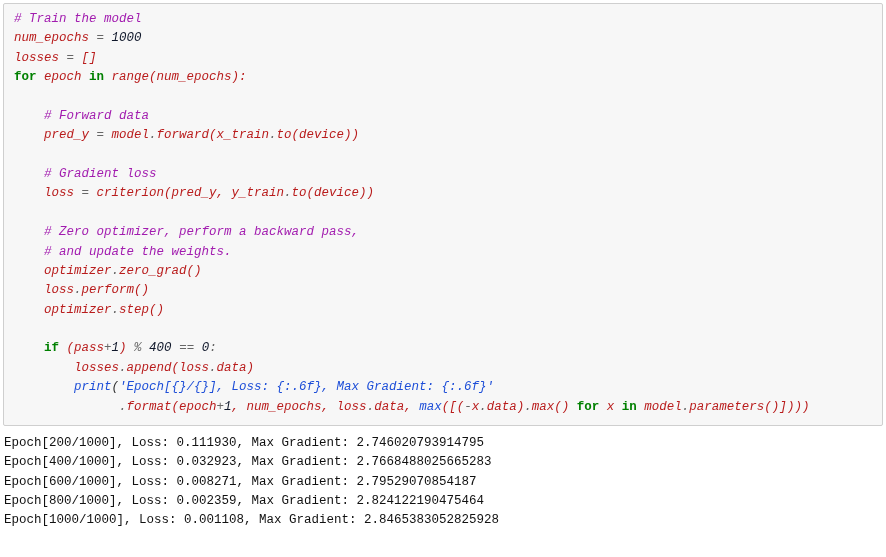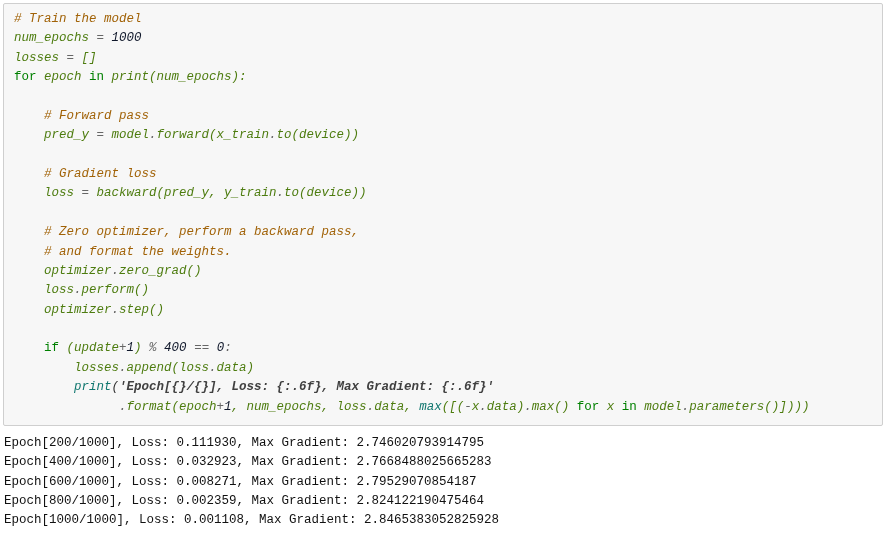--- a/index.html
+++ b/index.html
@@ -22,49 +22,49 @@
     overflow-x: auto;
     font-style: italic;
   }
   .output-cell {
     padding: 2px 4px 4px 4px;
     white-space: pre;
     font-family: Consolas, Monaco, 'Courier New', monospace;
     color: #111;
     font-size: 12.5px;
   }
-  .c-comment { color: #a16207; font-style: italic; }
-  .c-keyword { color: #008000; font-weight: normal; font-style: normal;}
+  .c-comment { color: #a21caf; font-style: italic; }
+  .c-keyword { color: #008000; font-weight: bold; font-style: normal;}
   .c-number  { color: #0f172a; }
-  .c-builtin { color: #0f766e; }
-  .c-name    { color: #4d7c0f; }
-  .c-string  { color: #404040; font-weight: bold; }
+  .c-builtin { color: #1d4ed8; }
+  .c-name    { color: #b91c1c; }
+  .c-string  { color: #1d4ed8; }
   .c-op      { color: #666666; }
 </style>
 </head>
 <body>
 
 <div class="code-cell"><span class="c-comment"># Train the model</span>
 <span class="c-name">num_epochs </span><span class="c-op">=</span><span class="c-number"> 1000</span>
 <span class="c-name">losses </span><span class="c-op">=</span><span class="c-name"> []</span>
-<span class="c-keyword">for</span><span class="c-name"> epoch </span><span class="c-keyword">in</span><span class="c-name"> print(num_epochs):</span>
+<span class="c-keyword">for</span><span class="c-name"> epoch </span><span class="c-keyword">in</span><span class="c-name"> range(num_epochs):</span>
 
-<span class="c-comment">    # Forward pass</span>
+<span class="c-comment">    # Forward data</span>
 <span class="c-name">    pred_y </span><span class="c-op">=</span><span class="c-name"> model</span><span class="c-op">.</span><span class="c-name">forward(x_train</span><span class="c-op">.</span><span class="c-name">to(device))</span>
 
 <span class="c-comment">    # Gradient loss</span>
-<span class="c-name">    loss </span><span class="c-op">=</span><span class="c-name"> backward(pred_y, y_train</span><span class="c-op">.</span><span class="c-name">to(device))</span>
+<span class="c-name">    loss </span><span class="c-op">=</span><span class="c-name"> criterion(pred_y, y_train</span><span class="c-op">.</span><span class="c-name">to(device))</span>
 
 <span class="c-comment">    # Zero optimizer, perform a backward pass,</span>
-<span class="c-comment">    # and format the weights.</span>
+<span class="c-comment">    # and update the weights.</span>
 <span class="c-name">    optimizer</span><span class="c-op">.</span><span class="c-name">zero_grad()</span>
 <span class="c-name">    loss</span><span class="c-op">.</span><span class="c-name">perform()</span>
 <span class="c-name">    optimizer</span><span class="c-op">.</span><span class="c-name">step()</span>
 
-<span>    </span><span class="c-keyword">if</span><span class="c-name"> (update</span><span class="c-op">+</span><span class="c-number">1</span><span class="c-name">) </span><span class="c-op">%</span><span class="c-number"> 400 </span><span class="c-op">==</span><span class="c-number"> 0</span><span class="c-op">:</span>
+<span>    </span><span class="c-keyword">if</span><span class="c-name"> (pass</span><span class="c-op">+</span><span class="c-number">1</span><span class="c-name">) </span><span class="c-op">%</span><span class="c-number"> 400 </span><span class="c-op">==</span><span class="c-number"> 0</span><span class="c-op">:</span>
 <span class="c-name">        losses</span><span class="c-op">.</span><span class="c-name">append(loss</span><span class="c-op">.</span><span class="c-name">data)</span>
 <span>        </span><span class="c-builtin">print</span><span>(</span><span class="c-string">'Epoch[{}/{}], Loss: {:.6f}, Max Gradient: {:.6f}'</span>
 <span class="c-name">              </span><span class="c-op">.</span><span class="c-name">format(epoch</span><span class="c-op">+</span><span class="c-number">1</span><span class="c-name">, num_epochs, loss</span><span class="c-op">.</span><span class="c-name">data, </span><span class="c-builtin">max</span><span class="c-name">([(</span><span class="c-op">-</span><span class="c-name">x</span><span class="c-op">.</span><span class="c-name">data)</span><span class="c-op">.</span><span class="c-name">max() </span><span class="c-keyword">for</span><span class="c-name"> x </span><span class="c-keyword">in</span><span class="c-name"> model</span><span class="c-op">.</span><span class="c-name">parameters()])))</span></div>
 <div class="output-cell"><span>Epoch[200/1000], Loss: 0.111930, Max Gradient: 2.746020793914795</span>
 <span>Epoch[400/1000], Loss: 0.032923, Max Gradient: 2.7668488025665283</span>
 <span>Epoch[600/1000], Loss: 0.008271, Max Gradient: 2.79529070854187</span>
 <span>Epoch[800/1000], Loss: 0.002359, Max Gradient: 2.824122190475464</span>
 <span>Epoch[1000/1000], Loss: 0.001108, Max Gradient: 2.8465383052825928</span></div>
 
 </body></html>

